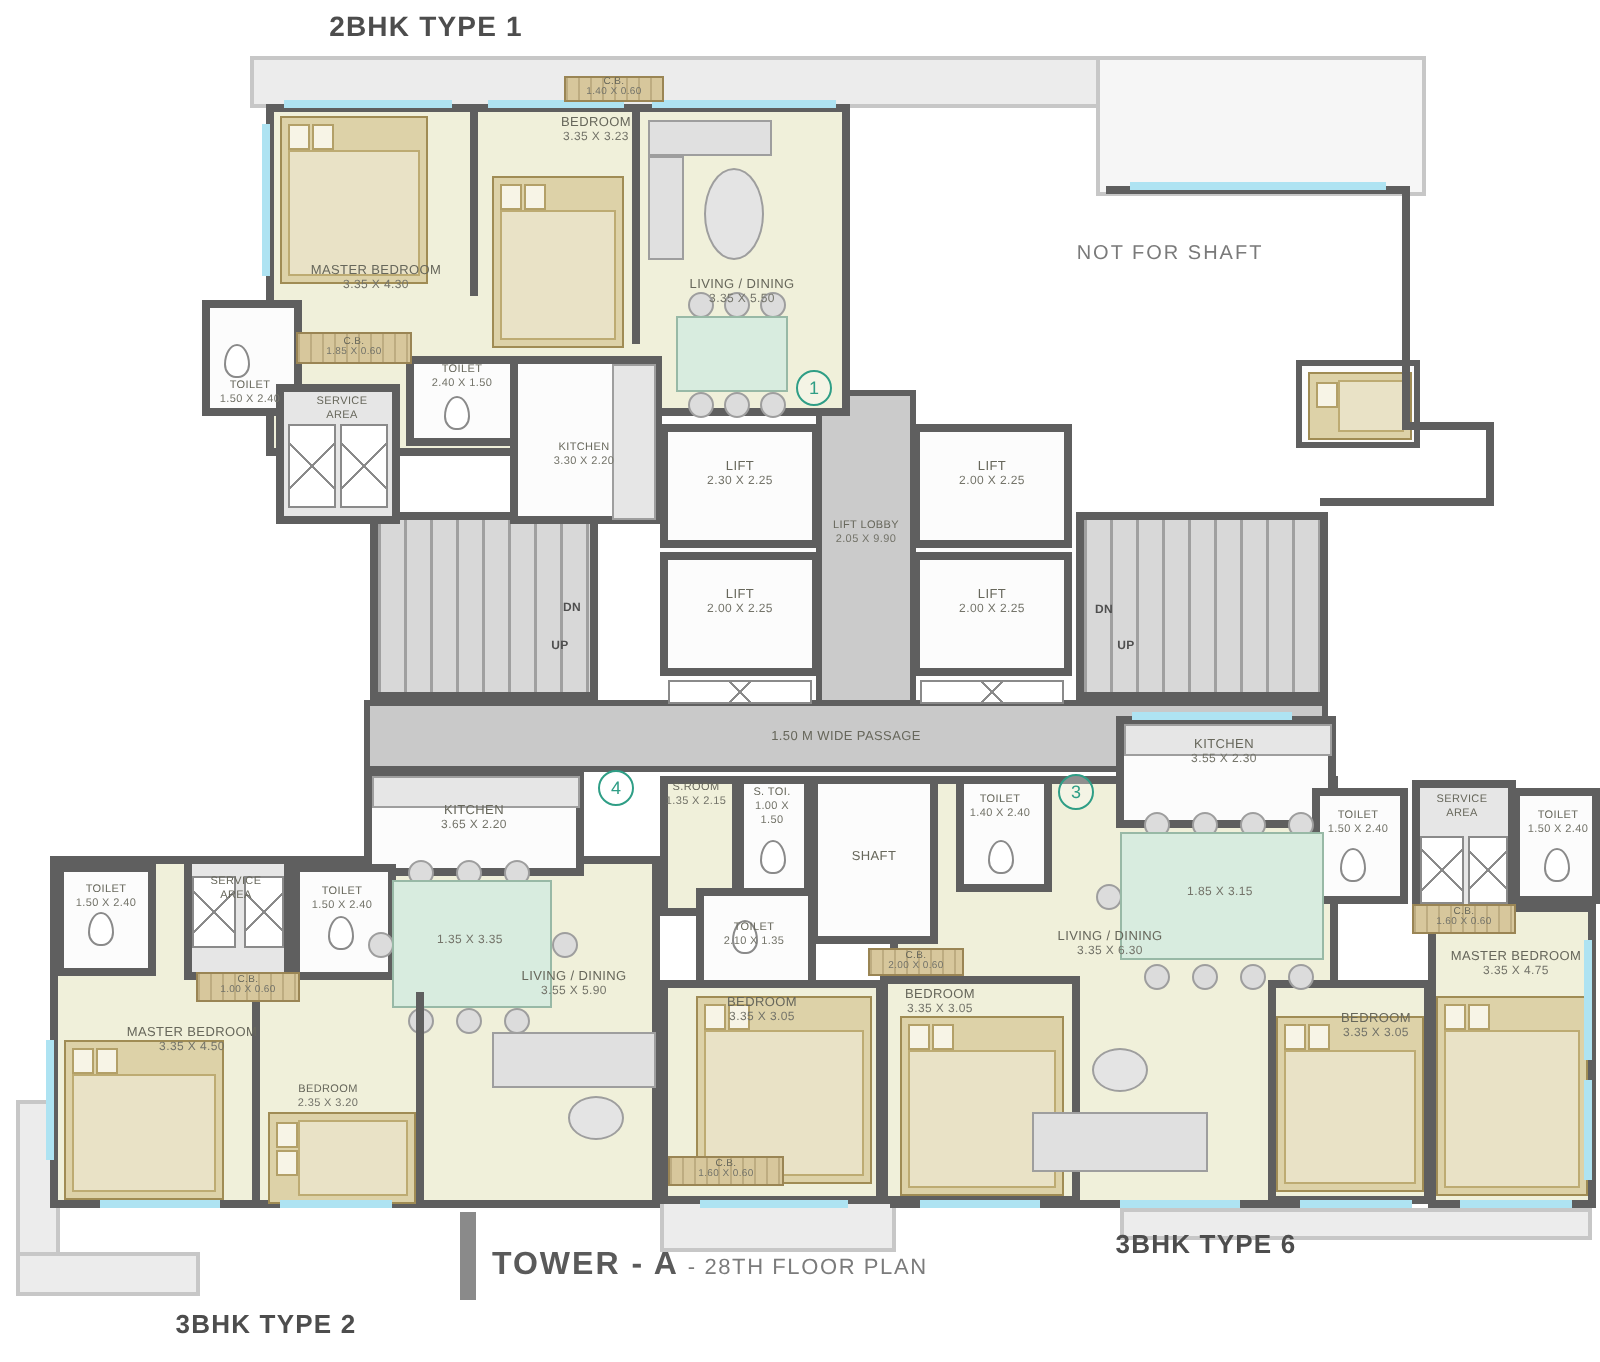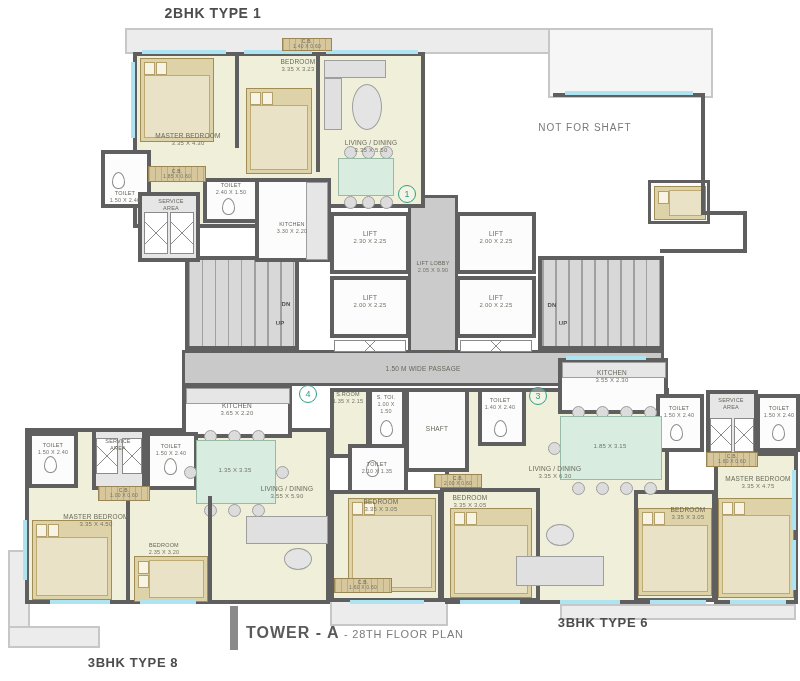--- a/index.html
+++ b/index.html
@@ -225,21 +225,21 @@
   <div class="win" style="left:560px;top:600px;width:60px;height:4px;"></div>
   <div class="win" style="left:650px;top:600px;width:56px;height:4px;"></div>
   <div class="win" style="left:730px;top:600px;width:56px;height:4px;"></div>
   <div class="win" style="left:792px;top:470px;width:4px;height:60px;"></div>
   <div class="win" style="left:792px;top:540px;width:4px;height:50px;"></div>
 
   <div class="wall" style="left:230px;top:606px;width:8px;height:44px;background:#8a8a8a;"></div>
 
   <div class="title" style="left:213px;top:13px;">2BHK TYPE 1</div>
   <div class="nfs" style="left:585px;top:127px;">NOT FOR SHAFT</div>
-  <div class="title sub" style="left:133px;top:662px;">3BHK TYPE 8</div>
+  <div class="title sub" style="left:133px;top:662px;">3BHK TYPE 2</div>
   <div class="title sub" style="left:603px;top:622px;">3BHK TYPE 6</div>
   <div class="footer" style="left:246px;top:624px;">
     <span class="ft1">TOWER - A</span>
     <span class="ft2">- 28TH FLOOR PLAN</span>
   </div>
 
   <div class="ucircle" style="left:407px;top:194px;">1</div>
   <div class="ucircle" style="left:308px;top:394px;">4</div>
   <div class="ucircle" style="left:538px;top:396px;">3</div>
 

